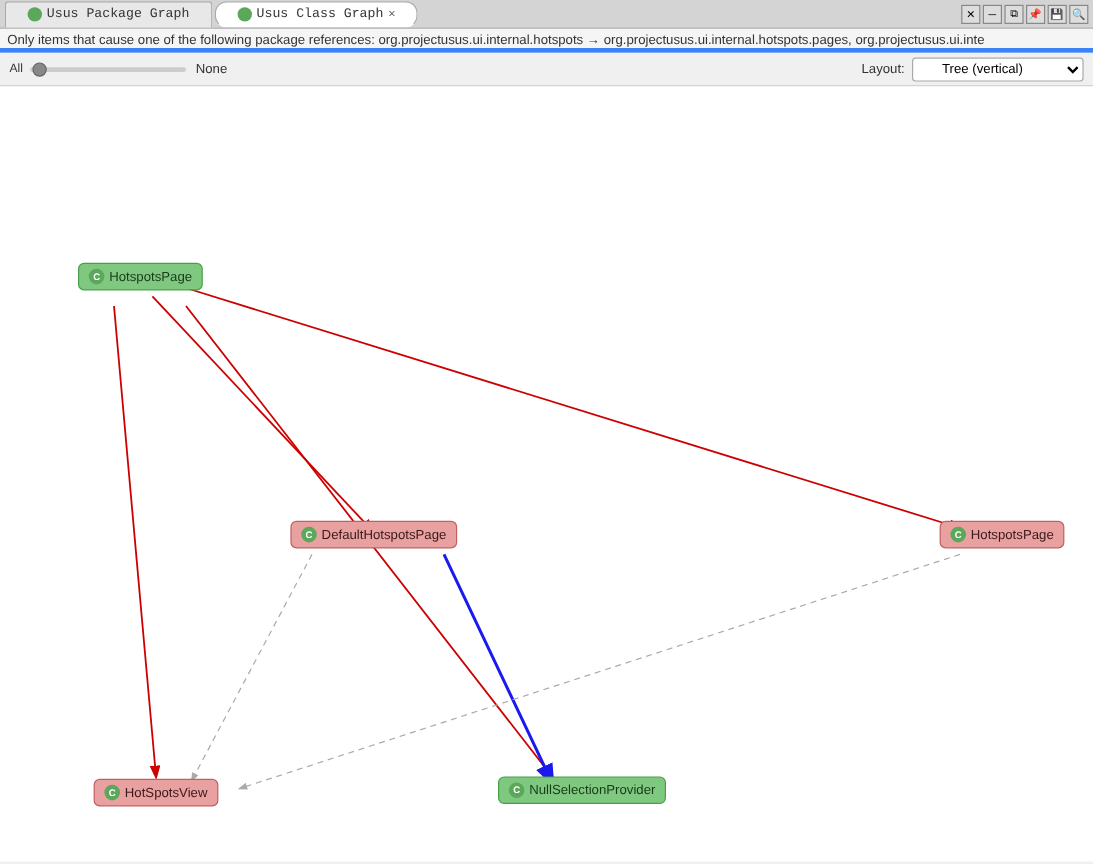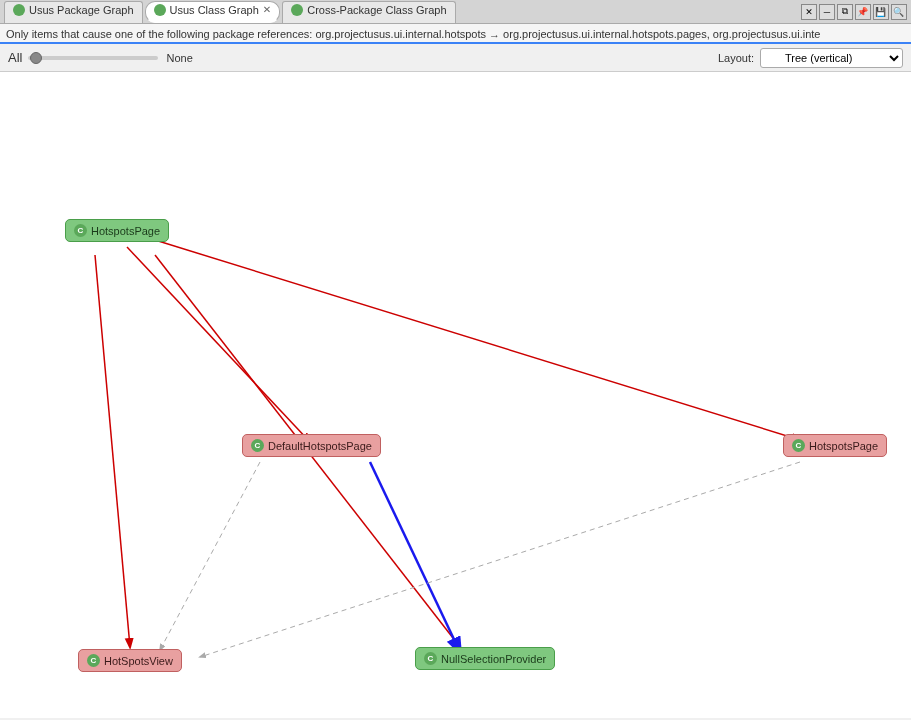--- a/index.html
+++ b/index.html
@@ -9,31 +9,32 @@
     .tab-bar {
       display: flex;
       align-items: center;
       background: #d4d4d4;
       border-bottom: 1px solid #aaa;
       height: 24px;
       padding: 0 4px;
     }
     .tab {
       display: flex;
-      align-items: flex-start;
-      padding: 2px 8px;
+      align-items: center;
+      padding: 2px 18px;
       height: 22px;
       border: 1px solid #aaa;
       border-bottom: none;
       background: #e8e8e8;
       margin-right: 2px;
       border-radius: 3px 3px 0 0;
       cursor: pointer;
       font-size: 11px;
       color: #333;
+      font-family: Liberation Mono, monospace;
     }
     .tab.active {
       background: #ffffff;
       border-bottom: 1px solid #fff;
       z-index: 1;
       border-radius: 10px;
     }
     .tab-icon {
       width: 12px;
       height: 12px;
@@ -62,42 +63,42 @@
       font-size: 9px;
       display: flex;
       align-items: center;
       justify-content: center;
       cursor: pointer;
     }
 
     
     .filter-bar {
       background: #f5f5f5;
-      border-bottom: 2px solid #3b82f6;
+      border-bottom: 4px solid #3b82f6;
       padding: 2px 6px;
       font-size: 11px;
       color: #333;
       white-space: nowrap;
       overflow: hidden;
       text-overflow: ellipsis;
       height: 20px;
       line-height: 16px;
     }
 
     
     .toolbar {
       display: flex;
       align-items: center;
       background: #f0f0f0;
       border-bottom: 1px solid #ccc;
       padding: 3px 8px;
       height: 28px;
       gap: 6px;
     }
-    .toolbar-label { font-size: 13px; color: #333; }
+    .toolbar-label { font-size: 10px; color: #333; }
     .slider-track {
       width: 130px;
       height: 4px;
       background: #ccc;
       border-radius: 2px;
       position: relative;
     }
     .slider-thumb {
       width: 12px;
       height: 12px;
@@ -183,24 +184,20 @@
 
 <div class="tab-bar">
   <div class="tab">
     <span class="tab-icon"></span>
     <span>Usus Package Graph</span>
   </div>
   <div class="tab active">
     <span class="tab-icon"></span>
     <span>Usus Class Graph</span>
     <span class="tab-close">✕</span>
-  </div>
-  <div class="tab">
-    <span class="tab-icon"></span>
-    <span>Cross-Package Class Graph</span>
   </div>
   <div class="tab-spacer"></div>
   <div class="window-controls">
     <div class="win-btn">✕</div>
     <div class="win-btn">─</div>
     <div class="win-btn">⧉</div>
     <div class="win-btn">📌</div>
     <div class="win-btn">💾</div>
     <div class="win-btn">🔍</div>
   </div>

